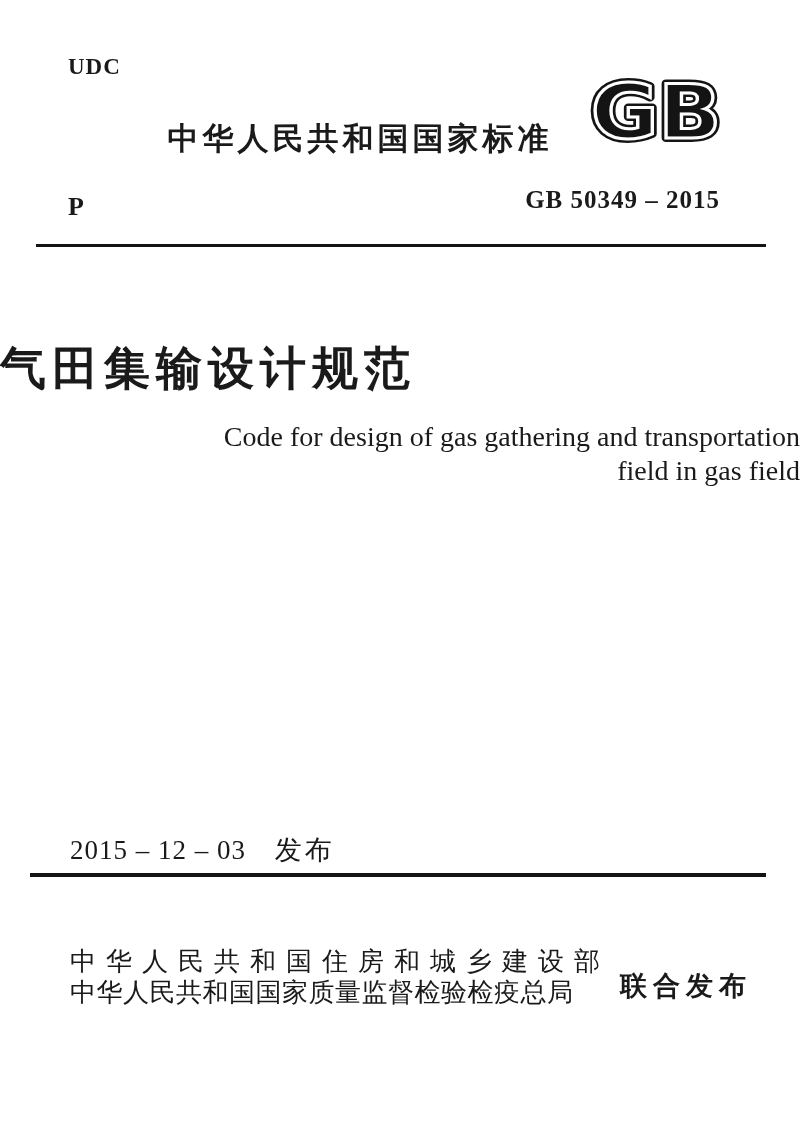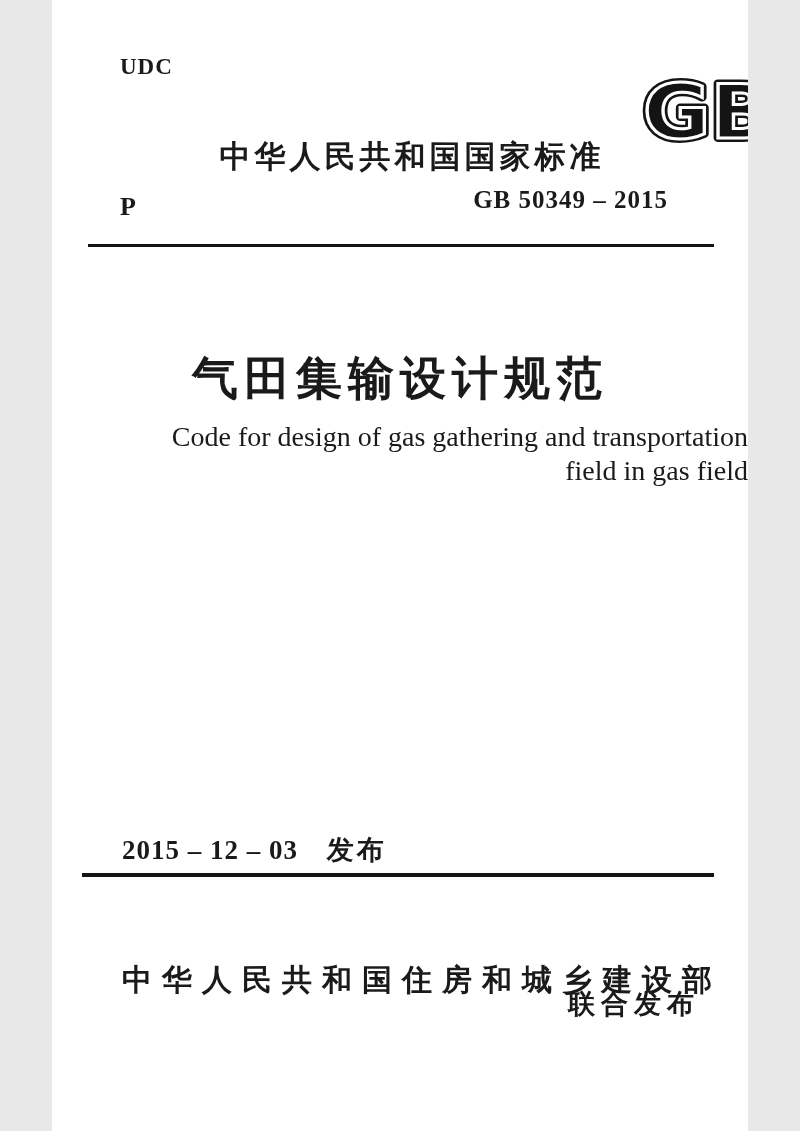--- a/index.html
+++ b/index.html
@@ -1,28 +1,28 @@
 <!DOCTYPE html>
 <html><head>
 <meta charset="utf-8">
 <style>
   * { margin: 0; padding: 0; box-sizing: border-box; }
   html, body { background: #e8e8e8; }
   .page {
     position: relative;
-    width: 696px;
+    width: 800px;
     height: 1131px;
     margin: 0 auto;
     background: #ffffff;
     color: #1a1a1a;
     overflow: hidden;
     font-family: "Liberation Serif", serif;
   }
   .serif  { font-family: "Liberation Serif", "DejaVu Serif", serif; }
-  .sans   { font-family: "Liberation Sans", "DejaVu Sans", sans-serif; margin-top: 18px; }
+  .sans   { font-family: "Liberation Sans", "DejaVu Sans", sans-serif; }
 
   .udc {
     position: absolute; left: 68px; top: 54px;
     font-size: 23px; font-weight: bold; letter-spacing: 1px;
   }
   .heading-cn {
     position: absolute; left: 120px; top: 118px; width: 480px;
     text-align: center;
     font-size: 31px; font-weight: bold; letter-spacing: 4px;
   }
@@ -36,46 +36,46 @@
   }
   .std-number {
     position: absolute; right: 80px; top: 186px;
     font-size: 25px; font-weight: bold; letter-spacing: 1px;
   }
   .rule-1 {
     position: absolute; left: 36px; right: 34px; top: 244px;
     border-top: 3px solid #141414;
   }
   .title-cn {
-    position: absolute; left: 0; right: 0; top: 348px;
-    text-align: center;
+    position: absolute; left: 0; right: 0; top: 338px;
+    text-align: left;
     font-size: 46px; font-weight: bold; letter-spacing: 6px;
   }
   .title-en {
     position: absolute; left: 0; right: 0; top: 420px;
     text-align: right;
     font-size: 28px; line-height: 34px;
   }
   .dates-row {
     position: absolute; left: 70px; right: 64px; top: 832px;
     display: flex; justify-content: space-between; align-items: center;
-    font-size: 27px; font-weight: bold;
+    font-size: 27px; font-weight: normal;
   }
   .date-num { letter-spacing: 1px; }
   .date-label {
     font-family: "Liberation Sans", "DejaVu Sans", sans-serif;
     margin-left: 22px; letter-spacing: 3px;
   }
   .rule-2 {
     position: absolute; left: 30px; right: 34px; top: 873px;
     border-top: 4px solid #141414;
   }
   .issuers {
     position: absolute; left: 70px; top: 946px; width: 520px;
-    font-size: 30px; font-weight: bold; line-height: 31px;
+    font-size: 26px; font-weight: normal; line-height: 31px;
   }
   .issuer-line-1 { letter-spacing: 10px; white-space: nowrap; }
   .issuer-line-2 { letter-spacing: 0.5px; white-space: nowrap; }
   .joint-release {
     position: absolute; right: 48px; top: 968px;
     font-size: 27px; font-weight: bold; letter-spacing: 6px;
   }
 </style>
 </head>
 <body>
@@ -108,17 +108,18 @@
     <div>
       <span class="date-num serif">2015 – 12 – 03</span>
       <span class="date-label">发布</span>
     </div>
   </div>
 
   <div class="rule-2"></div>
 
   <div class="issuers sans">
     <div class="issuer-line-1">中华人民共和国住房和城乡建设部</div>
+    <div class="issuer-line-2">中华人民共和国国家质量监督检验检疫总局</div>
   </div>
 
   <div class="joint-release sans">联合发布</div>
 
 </div>
 
 </body></html>

